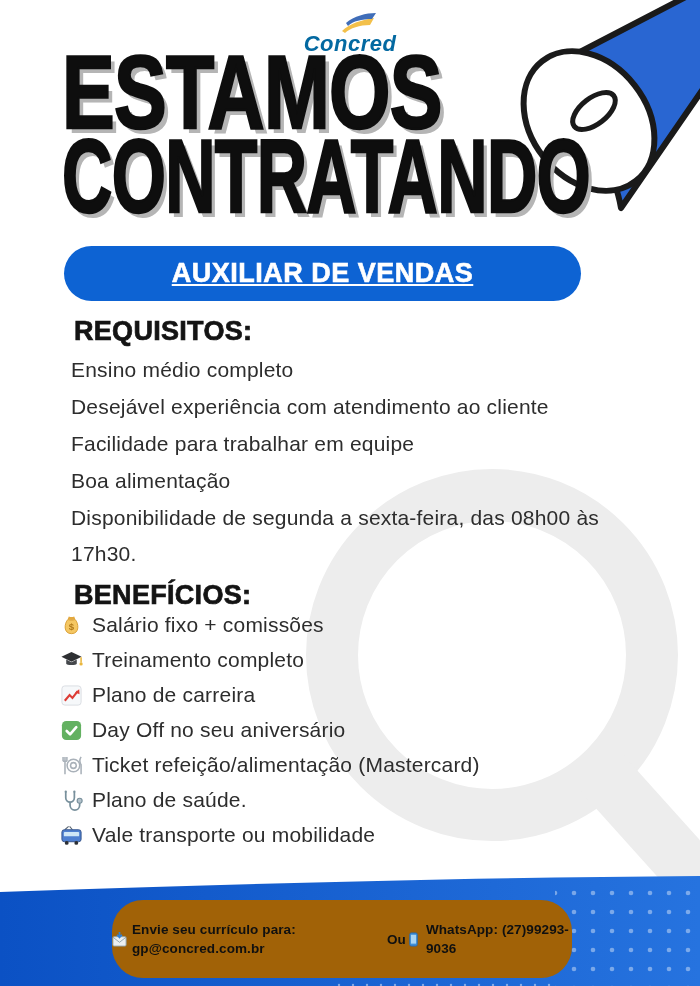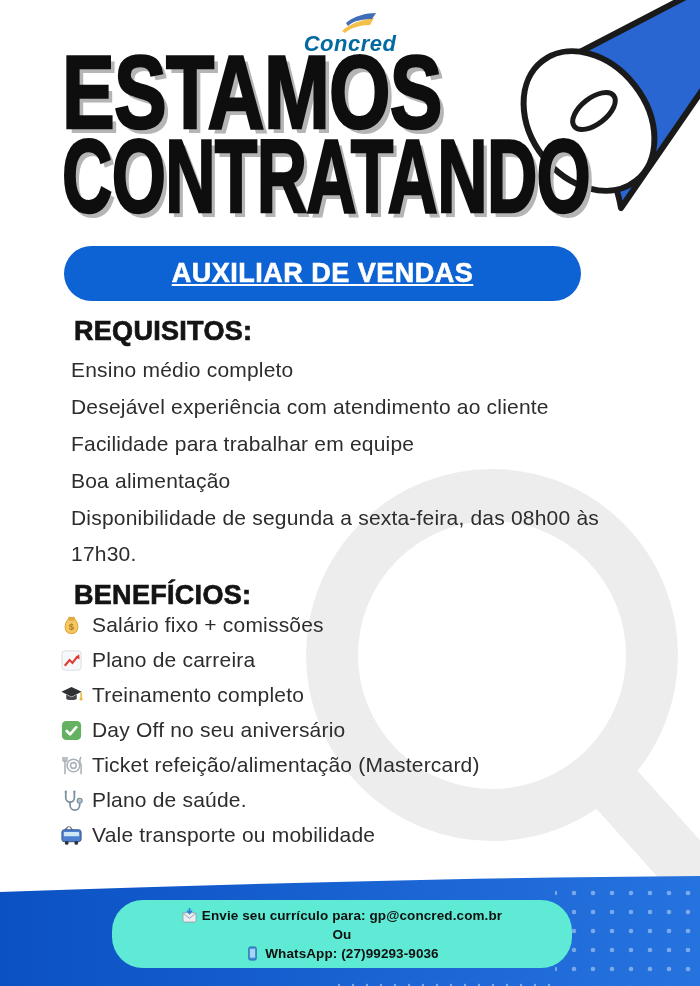--- a/index.html
+++ b/index.html
@@ -49,22 +49,22 @@
   .ben-list{position:absolute;left:60px;top:612px;z-index:2;width:600px;}
   .ben-item{
     display:flex;align-items:center;gap:9px;height:26px;margin-bottom:9px;
     font-size:21px;color:#2d2d2d;letter-spacing:.2px;
   }
   .ben-item .icon{width:23px;height:23px;flex:0 0 23px;display:inline-flex;}
   .ben-item svg{width:23px;height:23px;}
   
   .footer-band{position:absolute;left:0;bottom:0;z-index:3;}
   .footer-pill{
-    position:absolute;left:112px;top:900px;width:460px;height:68px;z-index:4;
-    background:#5eead4;border-radius:31px;display:flex;flex-direction:column;
+    position:absolute;left:112px;top:900px;width:460px;height:78px;z-index:4;
+    background:#a16207;border-radius:31px;display:flex;
     align-items:center;justify-content:center;
   }
   .f-line{
     display:flex;align-items:center;gap:5px;line-height:19px;
     font-size:13.5px;font-weight:700;color:#101010;letter-spacing:.1px;
   }
   .f-line .f-icon{display:inline-flex;width:15px;height:15px;}
   .f-line svg{width:15px;height:15px;}
 </style>
 </head>
@@ -123,38 +123,38 @@
           <path d="M8.2 5.8 C4.5 9.5 3.2 20.5 12 20.5 C20.8 20.5 19.5 9.5 15.8 5.8 Q12 7.4 8.2 5.8Z" fill="#f5c763" stroke="#d99f35" stroke-width="1"></path>
           <text x="12" y="16.5" font-size="10" font-weight="bold" fill="#b07818" text-anchor="middle" font-family="Liberation Sans,sans-serif">$</text>
         </svg>
       </span>
       <span>Salário fixo + comissões</span>
     </div>
 
     <div class="ben-item">
       <span class="icon">
         <svg viewBox="0 0 24 24">
-          <rect x="2" y="2" width="20" height="20" rx="3" fill="#f6f8fa" stroke="#d9dde2"></rect>
-          <path d="M5 17.5 L10 11.5 L13 14.5 L18.5 7.5" stroke="#dd3c35" stroke-width="2.2" fill="none"></path>
-          <path d="M20 5.5 l0.4 5.2 -4.6-1.9z" fill="#dd3c35"></path>
-        </svg>
-      </span>
-      <span>Plano de carreira</span>
-    </div>
-
-    <div class="ben-item">
-      <span class="icon">
-        <svg viewBox="0 0 24 24">
           <path d="M12 3 L1.5 8.2 L12 13.4 L22.5 8.2 Z" fill="#2e3033"></path>
           <path d="M6.5 11 v4.4 c0 1.7 11 1.7 11 0 V11 L12 13.7 Z" fill="#44474b"></path>
           <path d="M22 8.6 v5.6" stroke="#e9b63d" stroke-width="1.6" fill="none"></path>
           <circle cx="22" cy="15.6" r="1.7" fill="#e9b63d"></circle>
         </svg>
       </span>
       <span>Treinamento completo</span>
+    </div>
+
+    <div class="ben-item">
+      <span class="icon">
+        <svg viewBox="0 0 24 24">
+          <rect x="2" y="2" width="20" height="20" rx="3" fill="#f6f8fa" stroke="#d9dde2"></rect>
+          <path d="M5 17.5 L10 11.5 L13 14.5 L18.5 7.5" stroke="#dd3c35" stroke-width="2.2" fill="none"></path>
+          <path d="M20 5.5 l0.4 5.2 -4.6-1.9z" fill="#dd3c35"></path>
+        </svg>
+      </span>
+      <span>Plano de carreira</span>
     </div>
 
     <div class="ben-item">
       <span class="icon">
         <svg viewBox="0 0 24 24">
           <rect x="2" y="2" width="20" height="20" rx="4.5" fill="#63b161"></rect>
           <path d="M7 12.5 L10.5 16 L17 8.5" stroke="#ffffff" stroke-width="2.7" fill="none" stroke-linecap="round" stroke-linejoin="round"></path>
         </svg>
       </span>
       <span>Day Off no seu aniversário</span>

